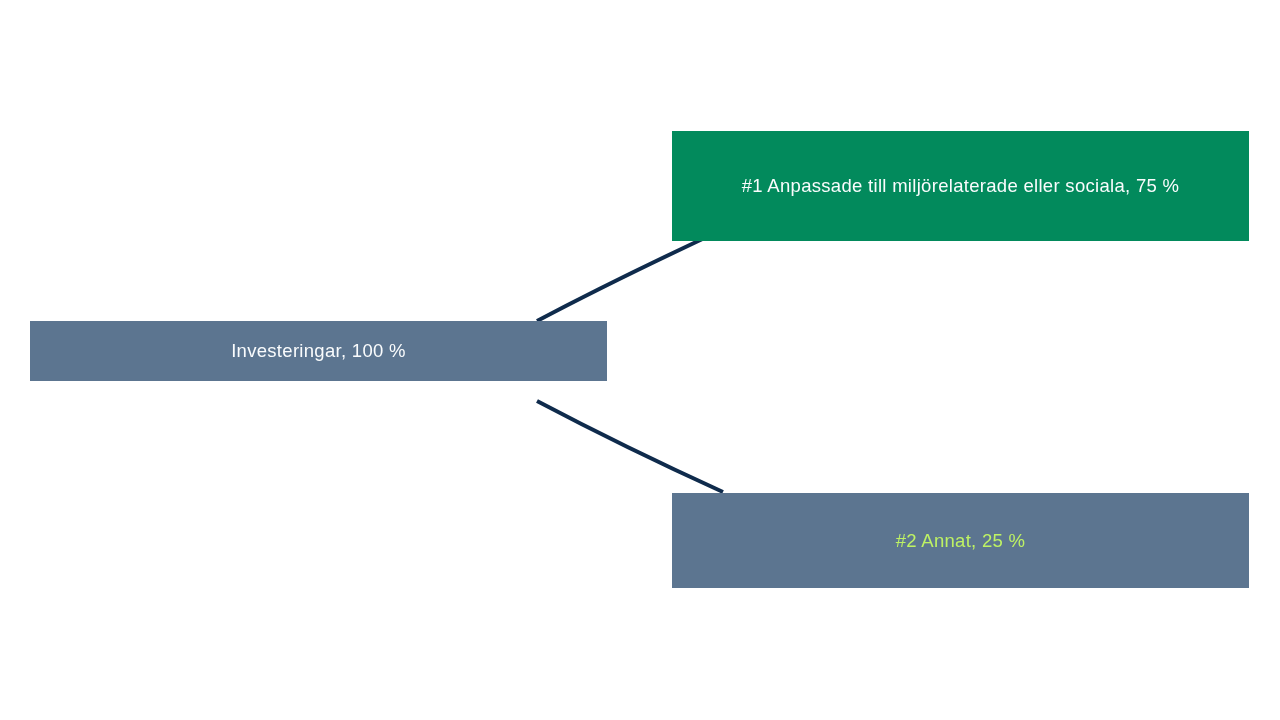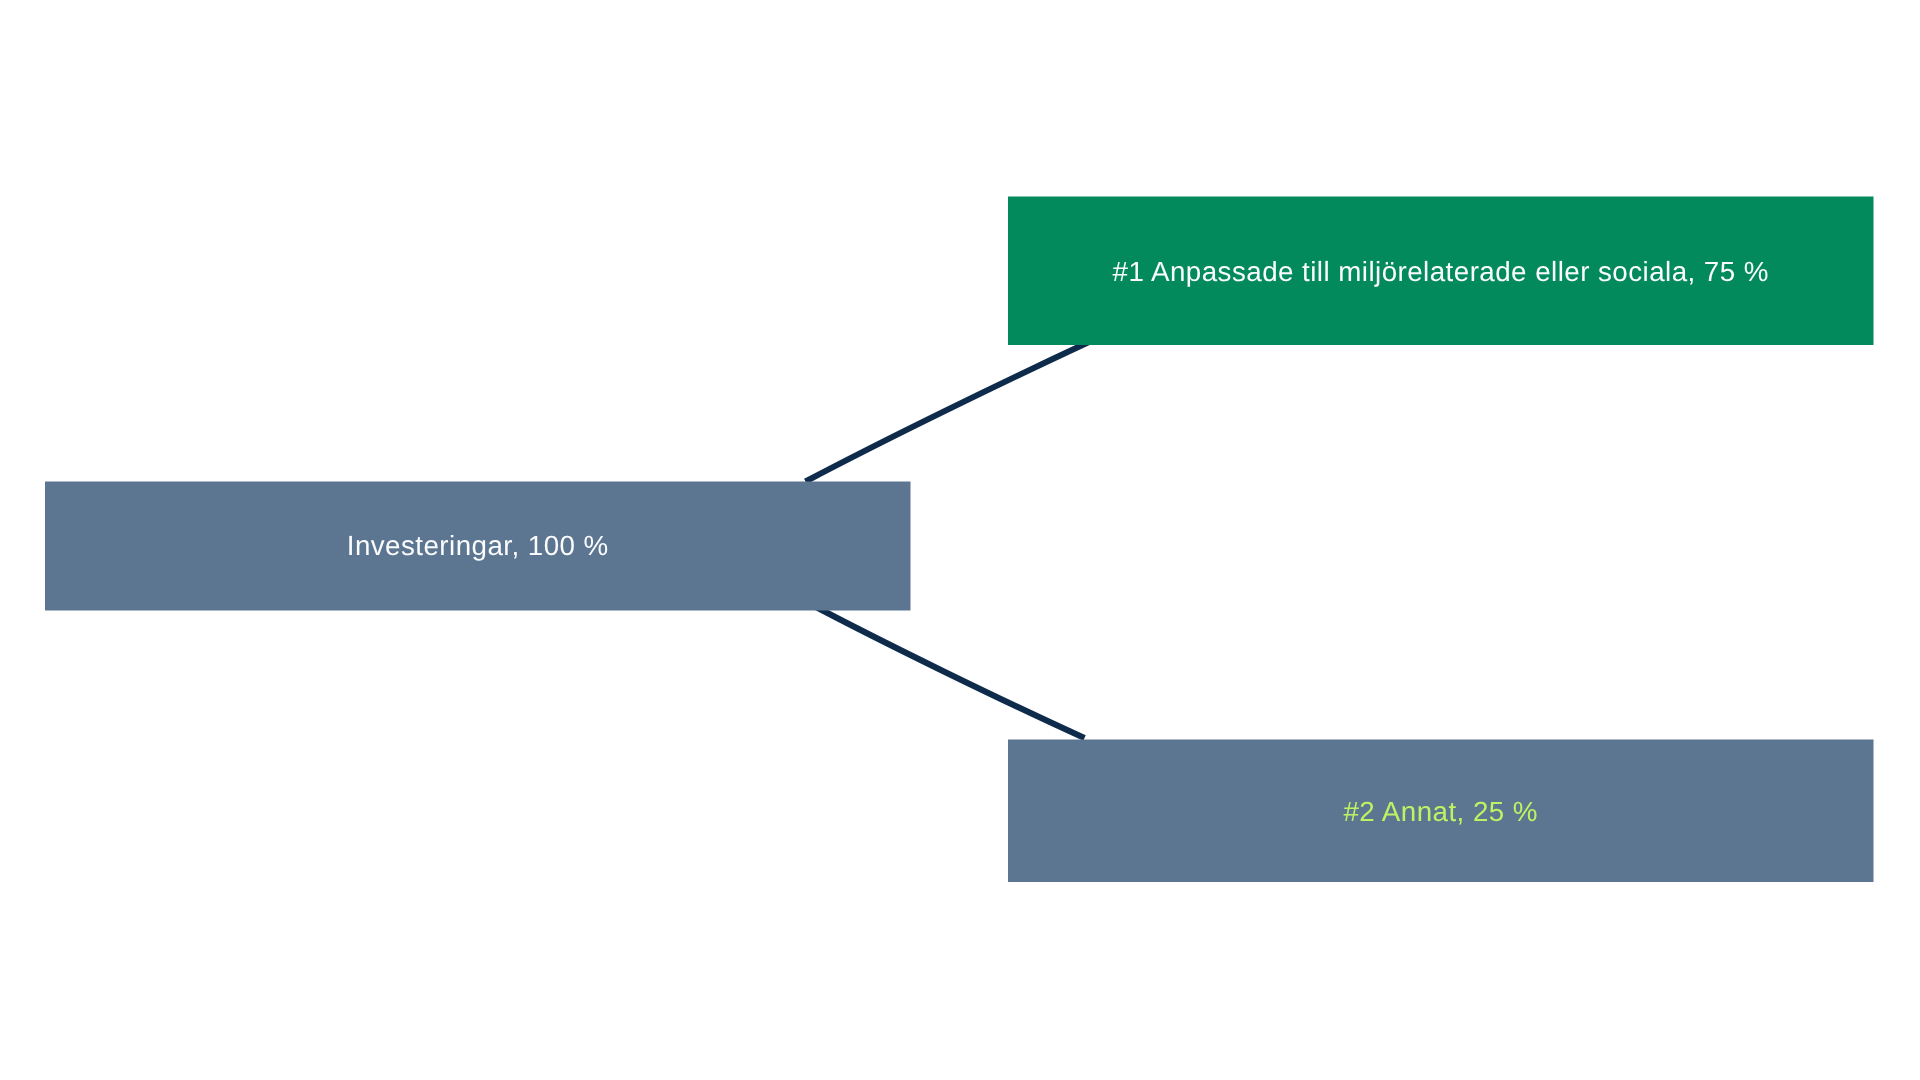--- a/index.html
+++ b/index.html
@@ -33,22 +33,22 @@
     display: flex;
     align-items: center;
     justify-content: center;
     text-align: center;
     font-size: 18.5px;
     font-weight: 400;
     letter-spacing: 0.3px;
     box-sizing: border-box;
     padding: 0 14px;
   }
-  #node-root   { left: 30px;  top: 321px; width: 577px; height: 86px; }
-  #node-b1     { left: 672px; top: 131px; width: 577px; height: 99px; }
+  #node-root   { left: 30px;  top: 321px; width: 577px; height: 60px; }
+  #node-b1     { left: 672px; top: 131px; width: 577px; height: 110px; }
   #node-b2     { left: 672px; top: 493px; width: 577px; height: 95px; }
 </style>
 </head>
 <body>
 
 <div class="canvas">
 
   <svg class="connectors" viewBox="0 0 1280 720" aria-hidden="true">
     <path class="connector" d="M537,321 C590,293 670,254 726,228" stroke="#0f2b4c"></path>
     <path class="connector" d="M537,401 C590,429 668,467 723,492" stroke="#0f2b4c"></path>

